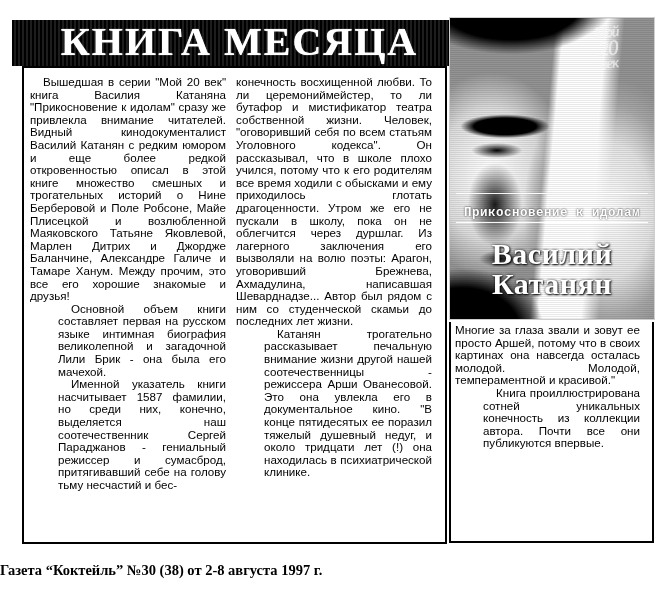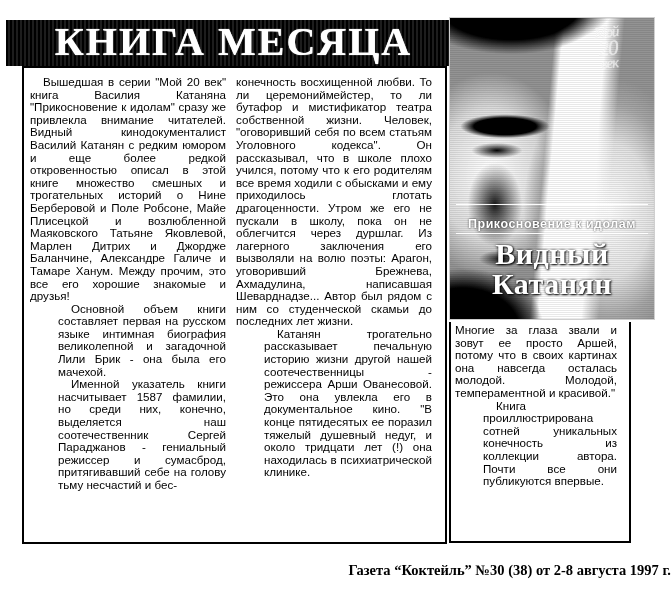--- a/index.html
+++ b/index.html
@@ -11,21 +11,21 @@
   }
   .page{
     position:relative;
     width:671px;height:600px;
     background:#ffffff;
   }
 
   
   .masthead{
     position:absolute;
-    left:6px; top:20px;
+    left:12px; top:20px;
     width:455px; height:46px;
     background:
       repeating-linear-gradient(90deg,#000 0px,#000 2px,#1d1d1d 2px,#1d1d1d 4px),
       #000;
     overflow:hidden;
     text-decoration:underline;
   }
   .masthead-title{
     position:absolute;
     left:0;right:0;top:50%;
@@ -102,28 +102,28 @@
   .cover-logo .big{font-size:21px;line-height:18px;}
 
   .cover-caption{
     position:absolute;
     left:0;right:0;
     bottom:20px;
     text-align:center;
     color:#ffffff;
   }
   .cover-sub{
-    font-family:Liberation Sans, sans-serif;
+    font-family:Liberation Mono, monospace;
     font-weight:bold;
     font-size:12.5px;
     letter-spacing:.5px;
     padding:12px 0 2px;
     border-top:1px solid rgba(255,255,255,.95);
     border-bottom:1px solid rgba(255,255,255,.95);
-    margin:0 6px 5px;
+    margin:0 6px 16px;
     text-shadow:0 0 2px rgba(0,0,0,.85);
   }
   .cover-name{
     font-family:"Liberation Serif", serif;
     font-weight:bold;
     font-size:30px;
     line-height:30px;
     letter-spacing:.5px;
     text-shadow:1px 1px 2px rgba(0,0,0,.9), 0 0 3px rgba(0,0,0,.8);
   }
@@ -145,21 +145,21 @@
     gap:10px;
     box-sizing:border-box;
     padding:6px 4px 4px 6px;
   }
   .col{ width:196px; }
 
   
   .col3{
     position:absolute;
     left:449px; top:322px;
-    width:182px; height:221px;
+    width:205px; height:221px;
     border-left:2px solid #000;
     border-right:2px solid #000;
     border-bottom:2px solid #000;
     box-sizing:border-box;
     padding:2px 12px 0 4px;
   }
 
   p.body{
     margin:0;
     text-align:justify;
@@ -171,21 +171,21 @@
     -webkit-hyphens:auto;
   }
   p.body + p.body{ text-indent:13px;margin-left:28px; }
   p.body.first{ text-indent:13px; }
   .col3 p.body:first-child{ text-indent:0; }
 
   
   .footer{
     position:absolute;
     left:0;right:0; top:562px;
-    text-align:right;
+    text-align:left;
     font-family:"Liberation Serif", serif;
     font-weight:bold;
     font-size:14.5px;
     color:#000;
   }
 </style>
 </head>
 <body>
 
 <div class="page">
@@ -199,35 +199,35 @@
     <div class="cover-scan"></div>
 
     <div class="cover-logo">
       <span>Мой</span>
       <span class="big">20</span>
       <span>век</span>
     </div>
 
     <div class="cover-caption">
       <div class="cover-sub">Прикосновение к идолам</div>
-      <div class="cover-name">Видный Катанян</div>
+      <div class="cover-name">Василий Катанян</div>
     </div>
   </div>
 
   <div class="frame"></div>
 
   <div class="cols">
     <div class="col">
       <p class="body first">Вышедшая в серии "Мой 20 век" книга Василия Катаняна "Прикосновение к идолам" сразу же привлекла внимание читателей. Видный кинодокументалист Василий Катанян с редким юмором и еще более редкой откровенностью описал в этой книге множество смешных и трогательных историй о Нине Берберовой и Поле Робсоне, Майе Плисецкой и возлюбленной Маяковского Татьяне Яковлевой, Марлен Дитрих и Джордже Баланчине, Александре Галиче и Тамаре Ханум. Между прочим, это все его хорошие знакомые и друзья!</p>
       <p class="body">Основной объем книги составляет первая на русском языке интимная биография великолепной и загадочной Лили Брик - она была его мачехой.</p>
       <p class="body">Именной указатель книги насчитывает 1587 фамилии, но среди них, конечно, выделяется наш соотечественник Сергей Параджанов - гениальный режиссер и сумасброд, притягивавший себе на голову тьму несчастий и бес-</p>
     </div>
     <div class="col">
       <p class="body">конечность восхищенной любви. То ли церемониймейстер, то ли бутафор и мистификатор театра собственной жизни. Человек, "оговоривший себя по всем статьям Уголовного кодекса". Он рассказывал, что в школе плохо учился, потому что к его родителям все время ходили с обысками и ему приходилось глотать драгоценности. Утром же его не пускали в школу, пока он не облегчится через дуршлаг. Из лагерного заключения его вызволяли на волю поэты: Арагон, уговоривший Брежнева, Ахмадулина, написавшая Шеварднадзе... Автор был рядом с ним со студенческой скамьи до последних лет жизни.</p>
-      <p class="body">Катанян трогательно рассказывает печальную историю жизни другой нашей соотечественницы - режиссера Арши Ованесовой. Это она увлекла его в документальное кино. "В конце пятидесятых ее поразил тяжелый душевный недуг, и около тридцати лет (!) она находилась в психиатрической клинике.</p>
+      <p class="body">Катанян трогательно рассказывает печальную внимание жизни другой нашей соотечественницы - режиссера Арши Ованесовой. Это она увлекла его в документальное кино. "В конце пятидесятых ее поразил тяжелый душевный недуг, и около тридцати лет (!) она находилась в психиатрической клинике.</p>
     </div>
   </div>
 
   <div class="col3">
     <p class="body">Многие за глаза звали и зовут ее просто Аршей, потому что в своих картинах она навсегда осталась молодой. Молодой, темпераментной и красивой."</p>
     <p class="body">Книга проиллюстрирована сотней уникальных конечность из коллекции автора. Почти все они публикуются впервые.</p>
   </div>
 
   <div class="footer">Газета “Коктейль” №30 (38) от 2-8 августа 1997 г.</div>
 

